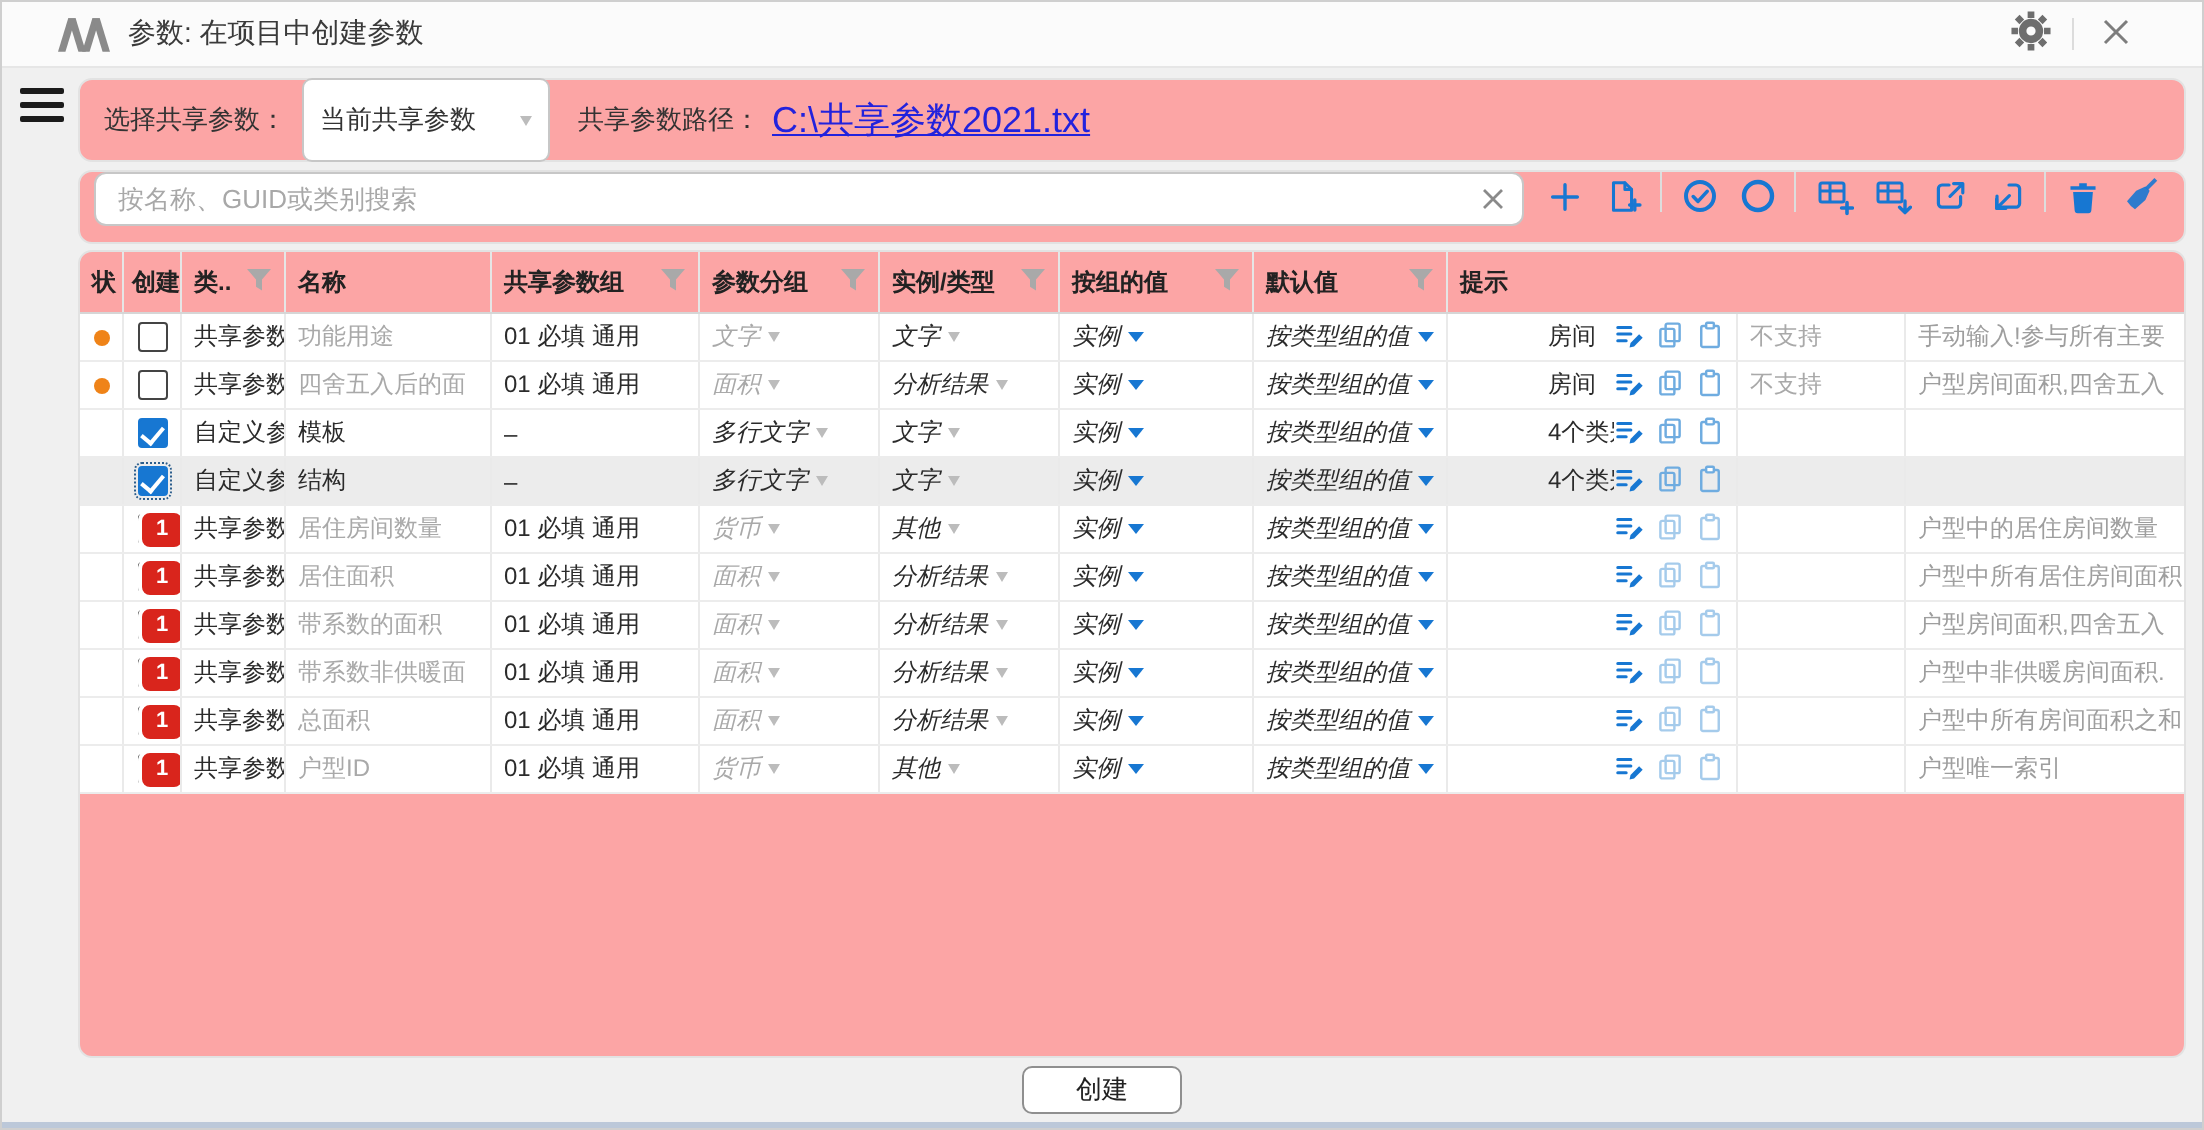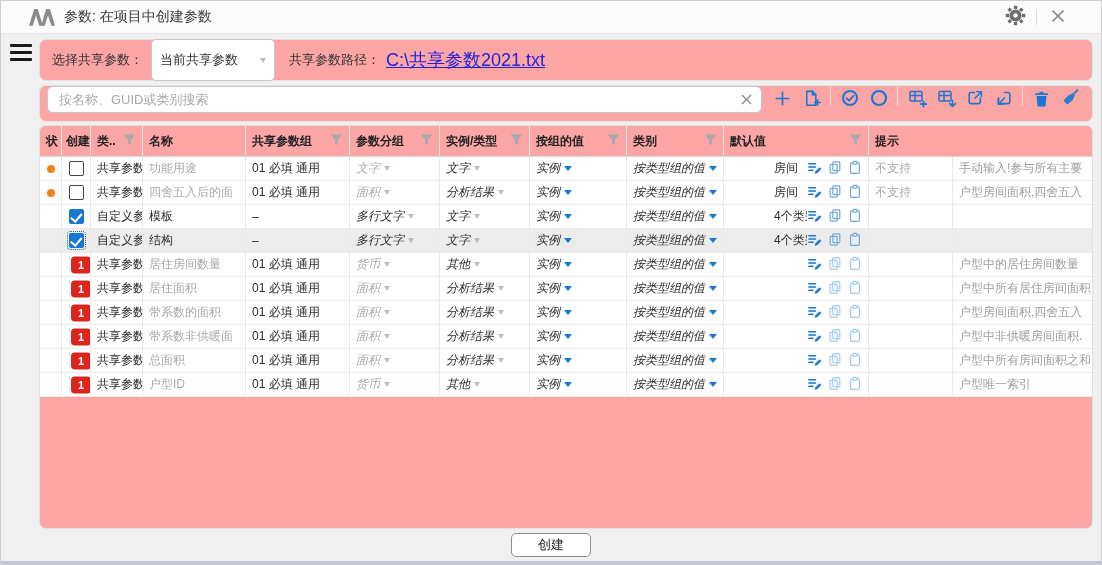--- a/index.html
+++ b/index.html
@@ -251,26 +251,20 @@
                     <path d="M0.5 0.5h12L8 5.8v5.4L5 9.4V5.8Z" fill="#a9a9a9"></path>
                   </svg></span>
               </div>
             <div class="hcell">
                 <span>按组的值</span>
                 <span class="funnel"><svg width="13" height="12" viewBox="0 0 13 12">
                     <path d="M0.5 0.5h12L8 5.8v5.4L5 9.4V5.8Z" fill="#a9a9a9"></path>
                   </svg></span>
               </div>
             <div class="hcell">
-                <span>类别</span>
-                <span class="funnel"><svg width="13" height="12" viewBox="0 0 13 12">
-                    <path d="M0.5 0.5h12L8 5.8v5.4L5 9.4V5.8Z" fill="#a9a9a9"></path>
-                  </svg></span>
-              </div>
-            <div class="hcell">
                 <span>默认值</span>
                 <span class="funnel"><svg width="13" height="12" viewBox="0 0 13 12">
                     <path d="M0.5 0.5h12L8 5.8v5.4L5 9.4V5.8Z" fill="#a9a9a9"></path>
                   </svg></span>
               </div>
             <div class="hcell">
                 <span>提示</span>
               </div>
           </div>
           <div class="tbody">

